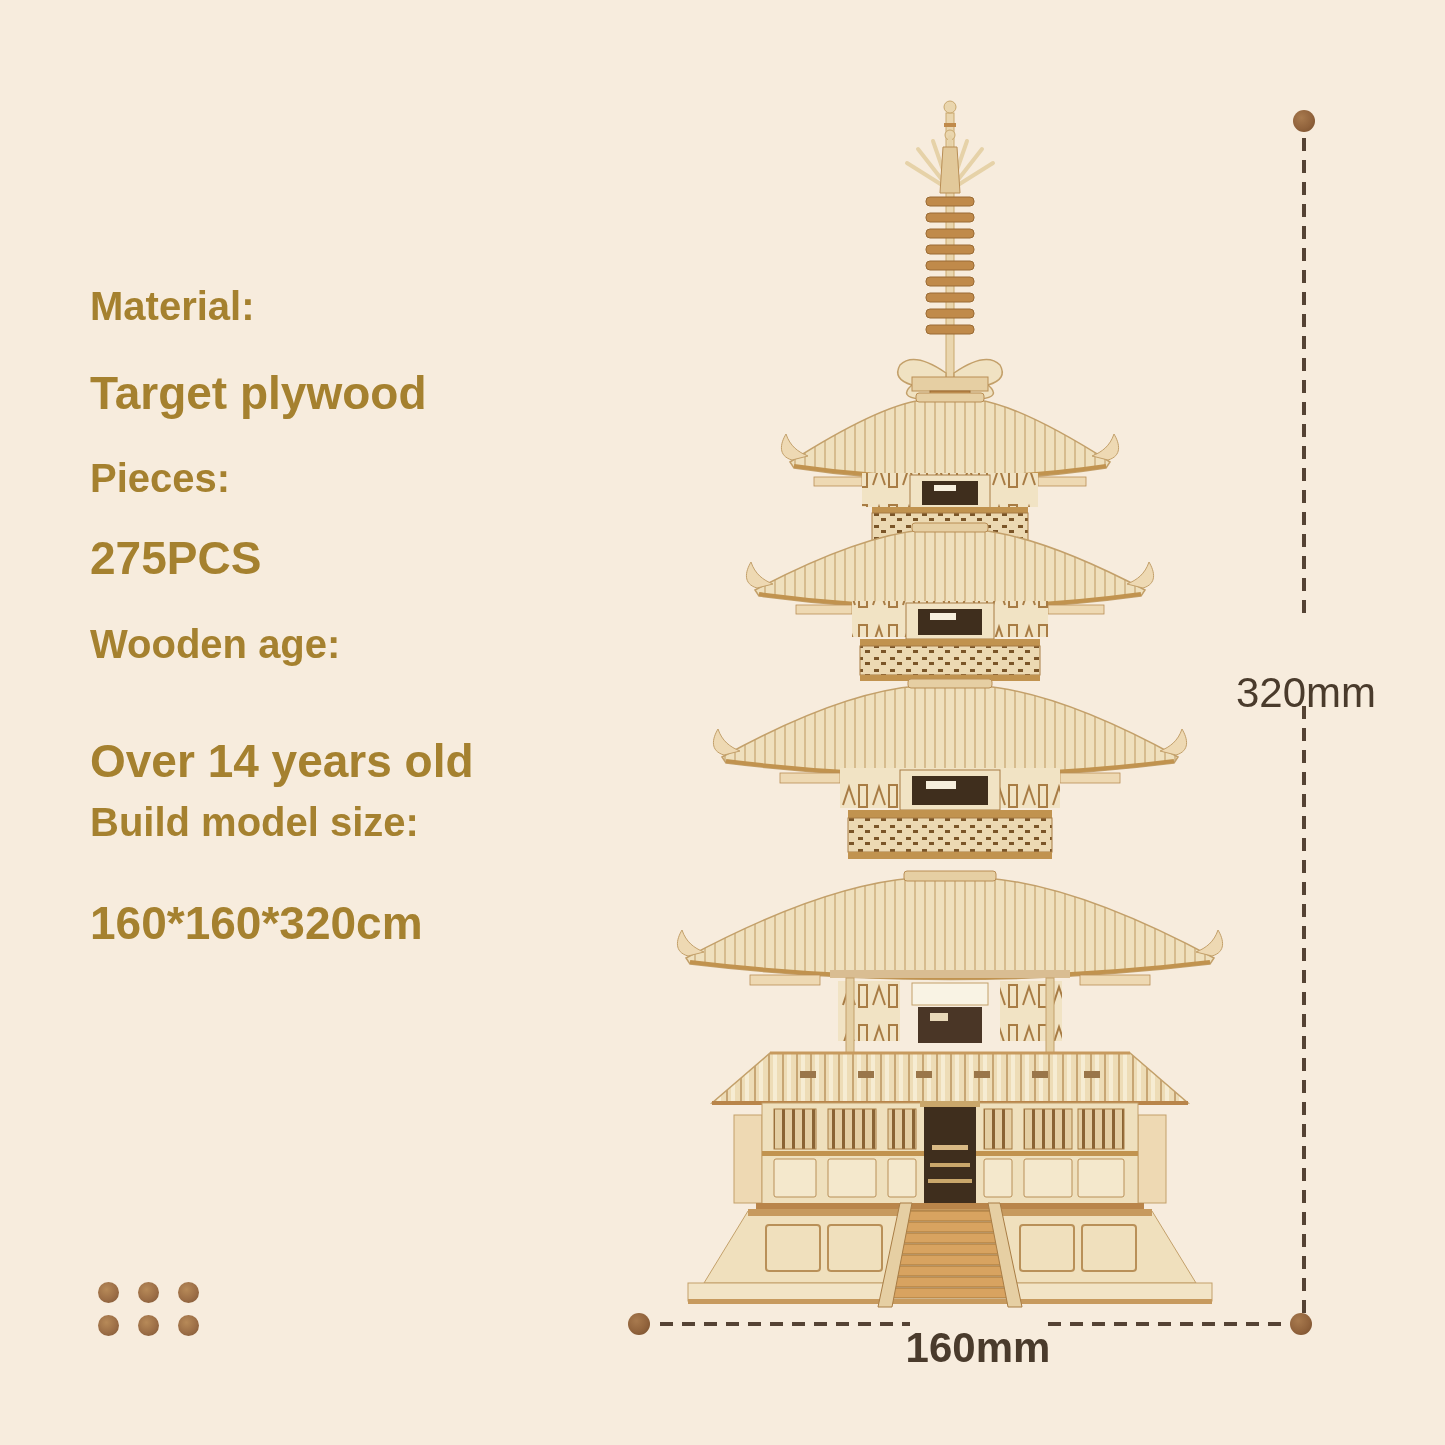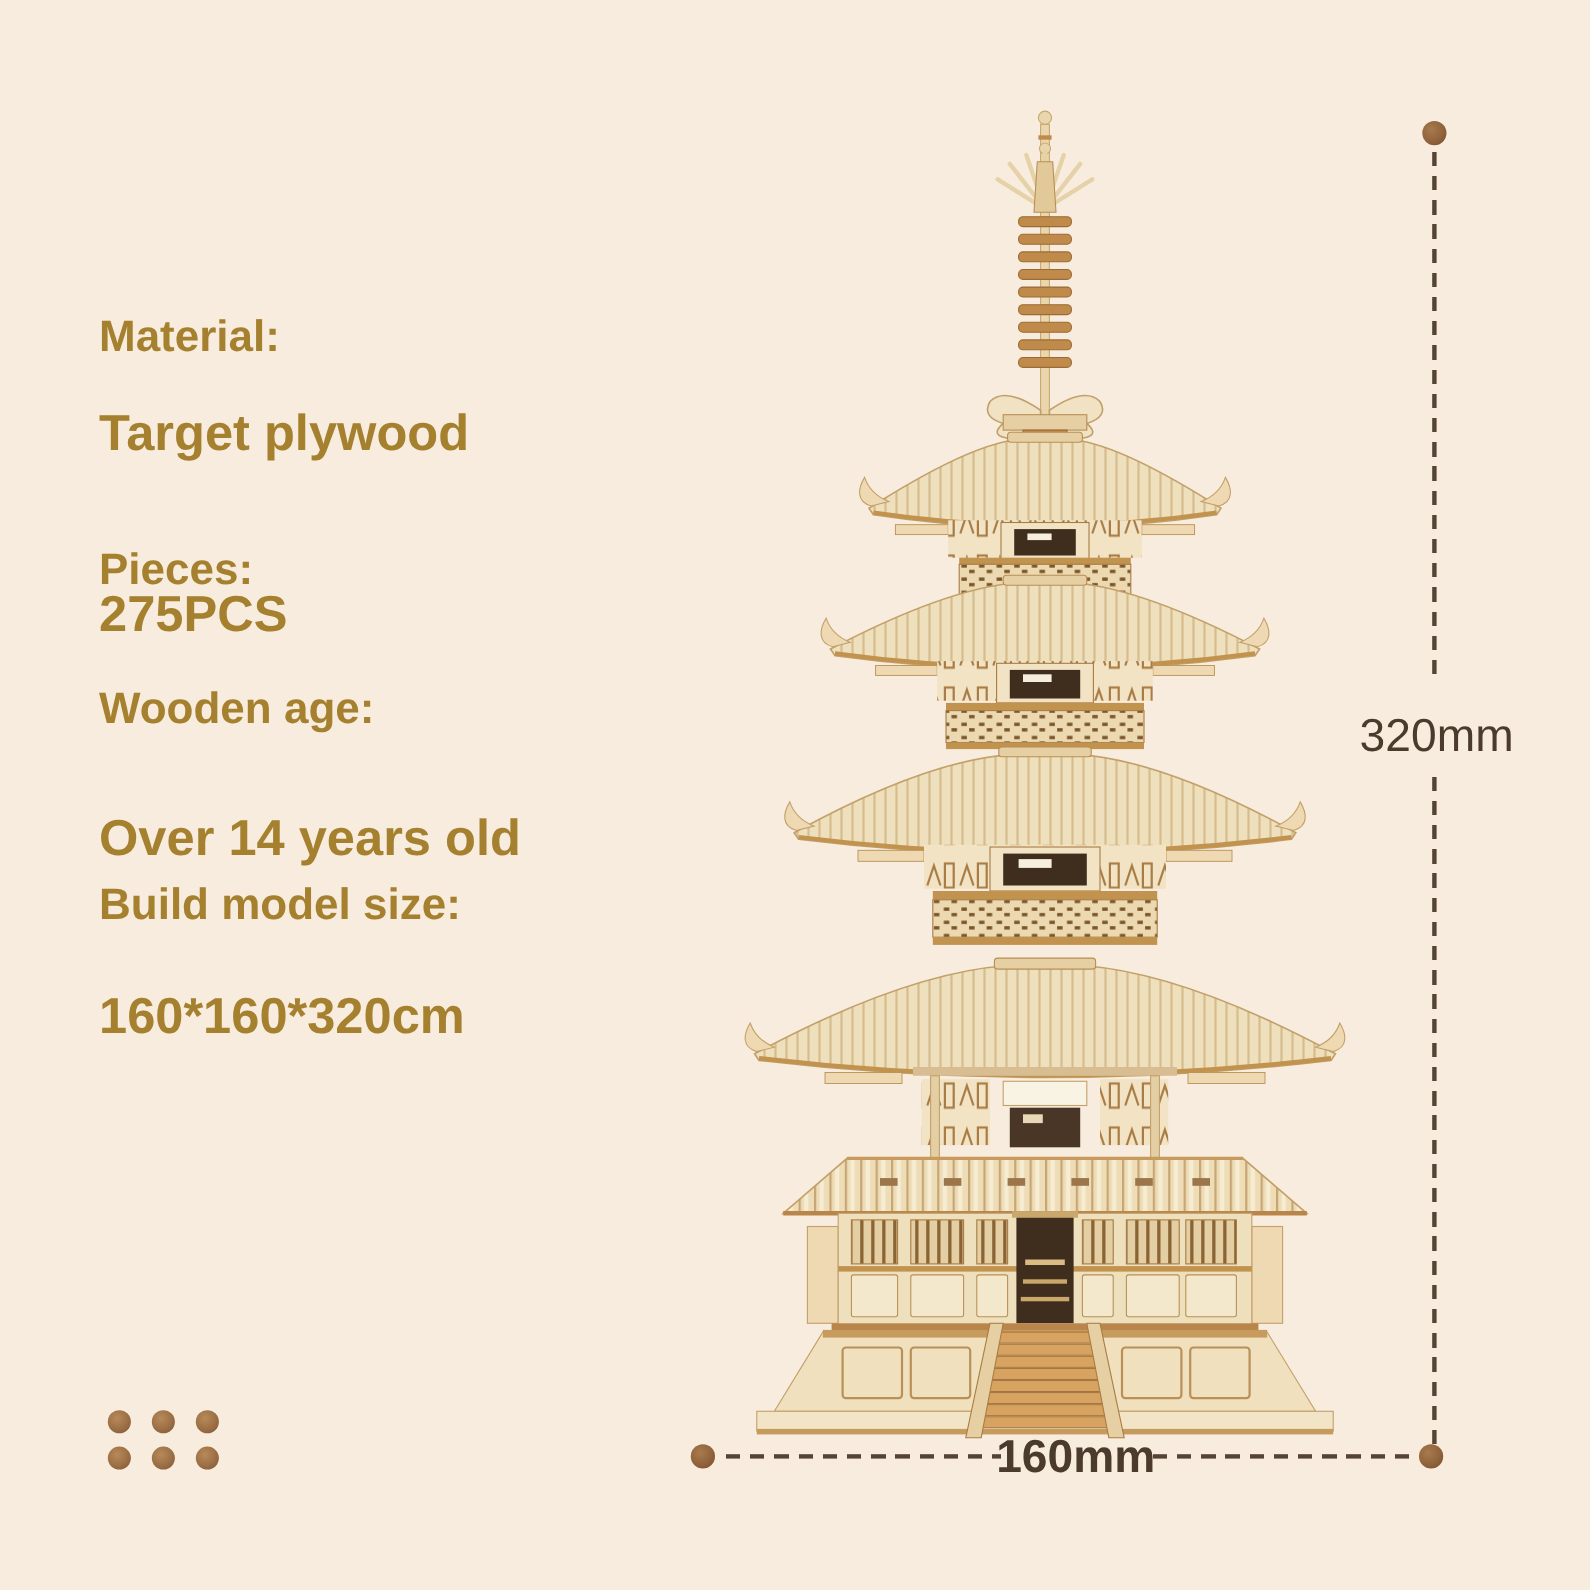--- a/index.html
+++ b/index.html
@@ -28,30 +28,30 @@
     font-size:40px;font-weight:bold;line-height:1;
     color:var(--accent_gold);letter-spacing:0px;
   }
   .spec-value{
     position:absolute;left:90px;margin:0;
     font-size:46px;font-weight:bold;line-height:1;
     color:var(--accent_gold);
   }
   .l-material{top:286px;}
   .v-material{top:370px;}
-  .l-pieces{top:458px;margin-top:40px;}
+  .l-pieces{top:458px;}
   .v-pieces{top:535px;}
   .l-age{top:624px;}
   .v-age{top:738px;}
   .l-size{top:802px;}
   .v-size{top:900px;}
   
   .dim-label{
     position:absolute;color:var(--dimension_text);
-    font-size:42px;font-weight:normal;line-height:1;white-space:nowrap;
+    font-size:42px;font-weight:normal;line-height:1;white-space:nowrap;margin-top:24px;
   }
   .height-label{left:1306px;top:648px;transform:translateX(-50%);}
   .width-label{left:978px;top:1303px;transform:translateX(-50%);font-weight:bold;}
   .vseg{
     position:absolute;width:4px;left:1302px;
     background:repeating-linear-gradient(to bottom,var(--dash_line) 0 13px,transparent 13px 22px);
   }
   .vseg.s1{top:138px;height:478px;}
   .vseg.s2{top:706px;height:612px;}
   .hseg{

